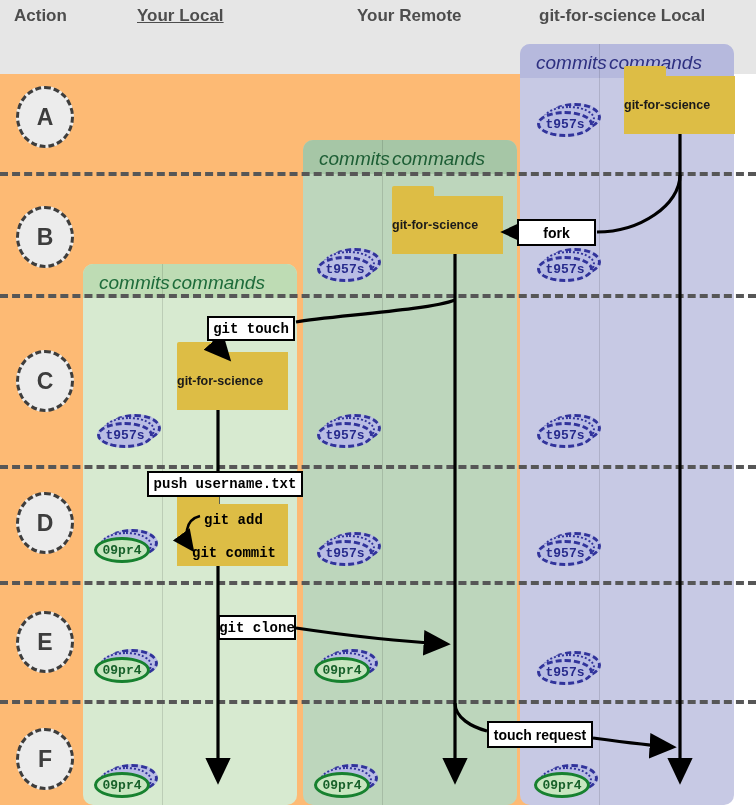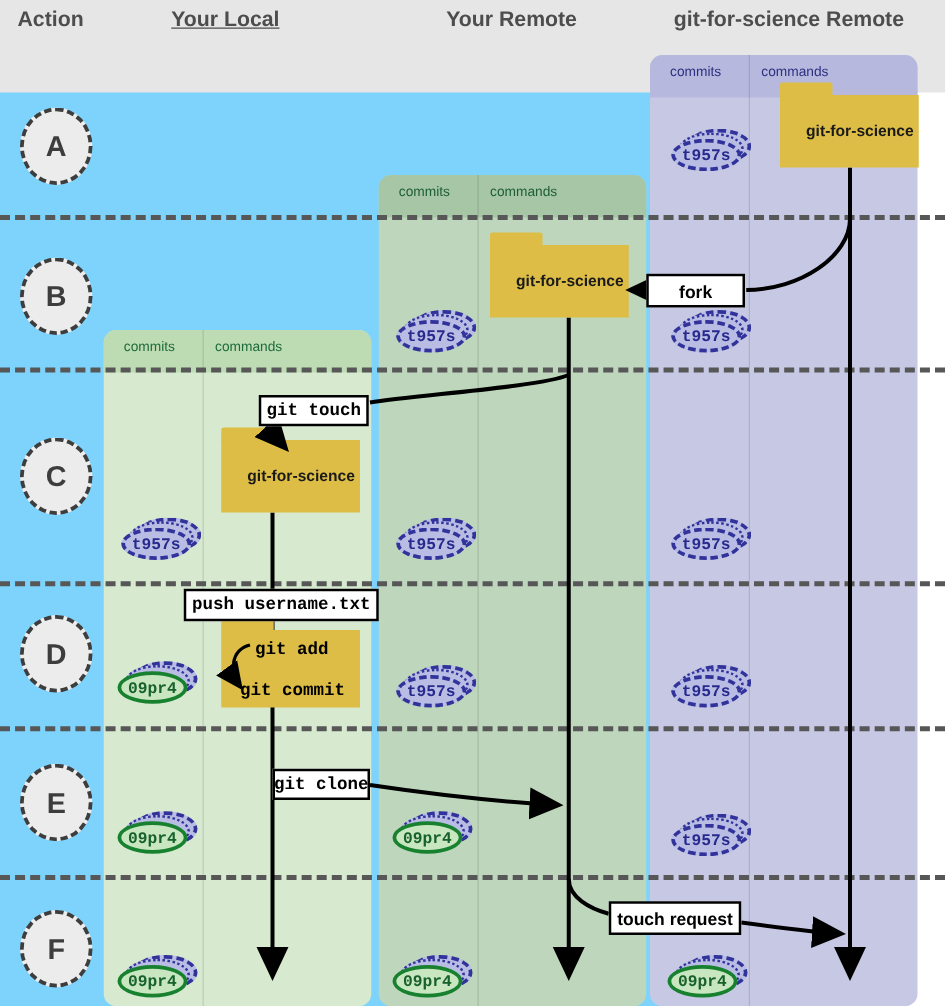--- a/index.html
+++ b/index.html
@@ -1,46 +1,46 @@
 <!DOCTYPE html>
 <html><head>
 <meta charset="utf-8">
 <style>
   html,body{margin:0;padding:0;background:#ffffff;}
   body{width:756px;height:805px;overflow:hidden;
        font-family:"Liberation Sans", sans-serif;}
-  #stage{position:relative;width:603px;height:805px;background:#7dd3fc;}
+  #stage{position:relative;width:603px;height:805px;background:#fdba74;}
 
   
   .hdr-band{position:absolute;left:0;top:0;width:756px;height:74px;background:#e6e6e6;}
   .hdr-title{position:absolute;top:6px;font-weight:bold;font-size:17px;color:#4d4d4d;
              white-space:nowrap;font-family:"Liberation Sans", sans-serif;}
 
   
   .panel{position:absolute;border-radius:10px;}
   .panel-hd{position:absolute;border-radius:10px 10px 0 0;}
-  .panel-lbl{position:absolute;font-size:11px;white-space:nowrap;}
+  .panel-lbl{position:absolute;font-size:19px;white-space:nowrap;font-style:italic;}
   .col-div{position:absolute;width:1px;background:rgba(0,0,0,.12);}
 
   
   .rowsep{position:absolute;left:0;width:756px;height:0;
           border-top:4px dashed #575757;}
 
   
   .act{position:absolute;width:52px;height:56px;border-radius:50%;
        background:#ececec;border:3px dashed #3d3d3d;
        display:flex;align-items:center;justify-content:center;
        font-weight:bold;font-size:23px;color:#3d3d3d;}
 
   
   .folder{position:absolute;background:#ddbd45;}
   .folder .tab{position:absolute;left:0;top:-10px;width:38%;height:11px;
                background:#ddbd45;border-radius:2px 2px 0 0;}
-  .folder .fname{position:absolute;left:0;right:4px;top:50%;transform:translateY(-50%);
-                 text-align:right;font-weight:bold;font-size:12.5px;color:#1a1a1a;}
+  .folder .fname{position:absolute;left:0;right:16px;top:50%;transform:translateY(-50%);
+                 text-align:left;font-weight:bold;font-size:12.5px;color:#1a1a1a;}
 
   
   .badge{position:absolute;width:64px;height:34px;}
   .badge .ghost{position:absolute;left:12px;top:0px;width:52px;height:28px;
                 border-radius:50%;background:#b9bde4;border:3px dashed #31339b;
                 box-sizing:border-box;}
   .badge .ghost2{position:absolute;left:6px;top:3px;width:52px;height:26px;
                 border-radius:50%;background:#b9bde4;border:2.5px dotted #31339b;
                 box-sizing:border-box;}
   .badge .pill{position:absolute;left:0px;top:8px;width:56px;height:26px;
@@ -70,21 +70,21 @@
 </head>
 <body>
 
 <div id="stage">
 
   <div class="hdr-band"></div>
   <div id="hdr-titles">
       <div class="hdr-title" style="left: 14px;">Action</div>
       <div class="hdr-title" style="left: 137px; text-decoration: underline;">Your Local</div>
       <div class="hdr-title" style="left: 357px;">Your Remote</div>
-      <div class="hdr-title" style="left: 539px;">git-for-science Remote</div>
+      <div class="hdr-title" style="left: 539px;">git-for-science Local</div>
     </div>
 
   <div id="panels">
       <div class="panel" style="left: 83px; top: 264px; width: 214px; height: 541px; background: rgb(215, 234, 208);"></div>
       <div class="panel-hd" style="left: 83px; top: 264px; width: 214px; height: 34px; background: rgb(190, 220, 180);"></div>
       <div class="col-div" style="left: 162px; top: 264px; height: 541px;"></div>
       <div class="panel-lbl" style="left: 99px; top: 272px; color: rgb(29, 107, 58);">commits</div>
       <div class="panel-lbl" style="left: 172px; top: 272px; color: rgb(29, 107, 58);">commands</div>
       <div class="panel" style="left: 303px; top: 140px; width: 214px; height: 665px; background: rgb(189, 214, 188);"></div>
       <div class="panel-hd" style="left: 303px; top: 140px; width: 214px; height: 34px; background: rgb(166, 198, 166);"></div>

